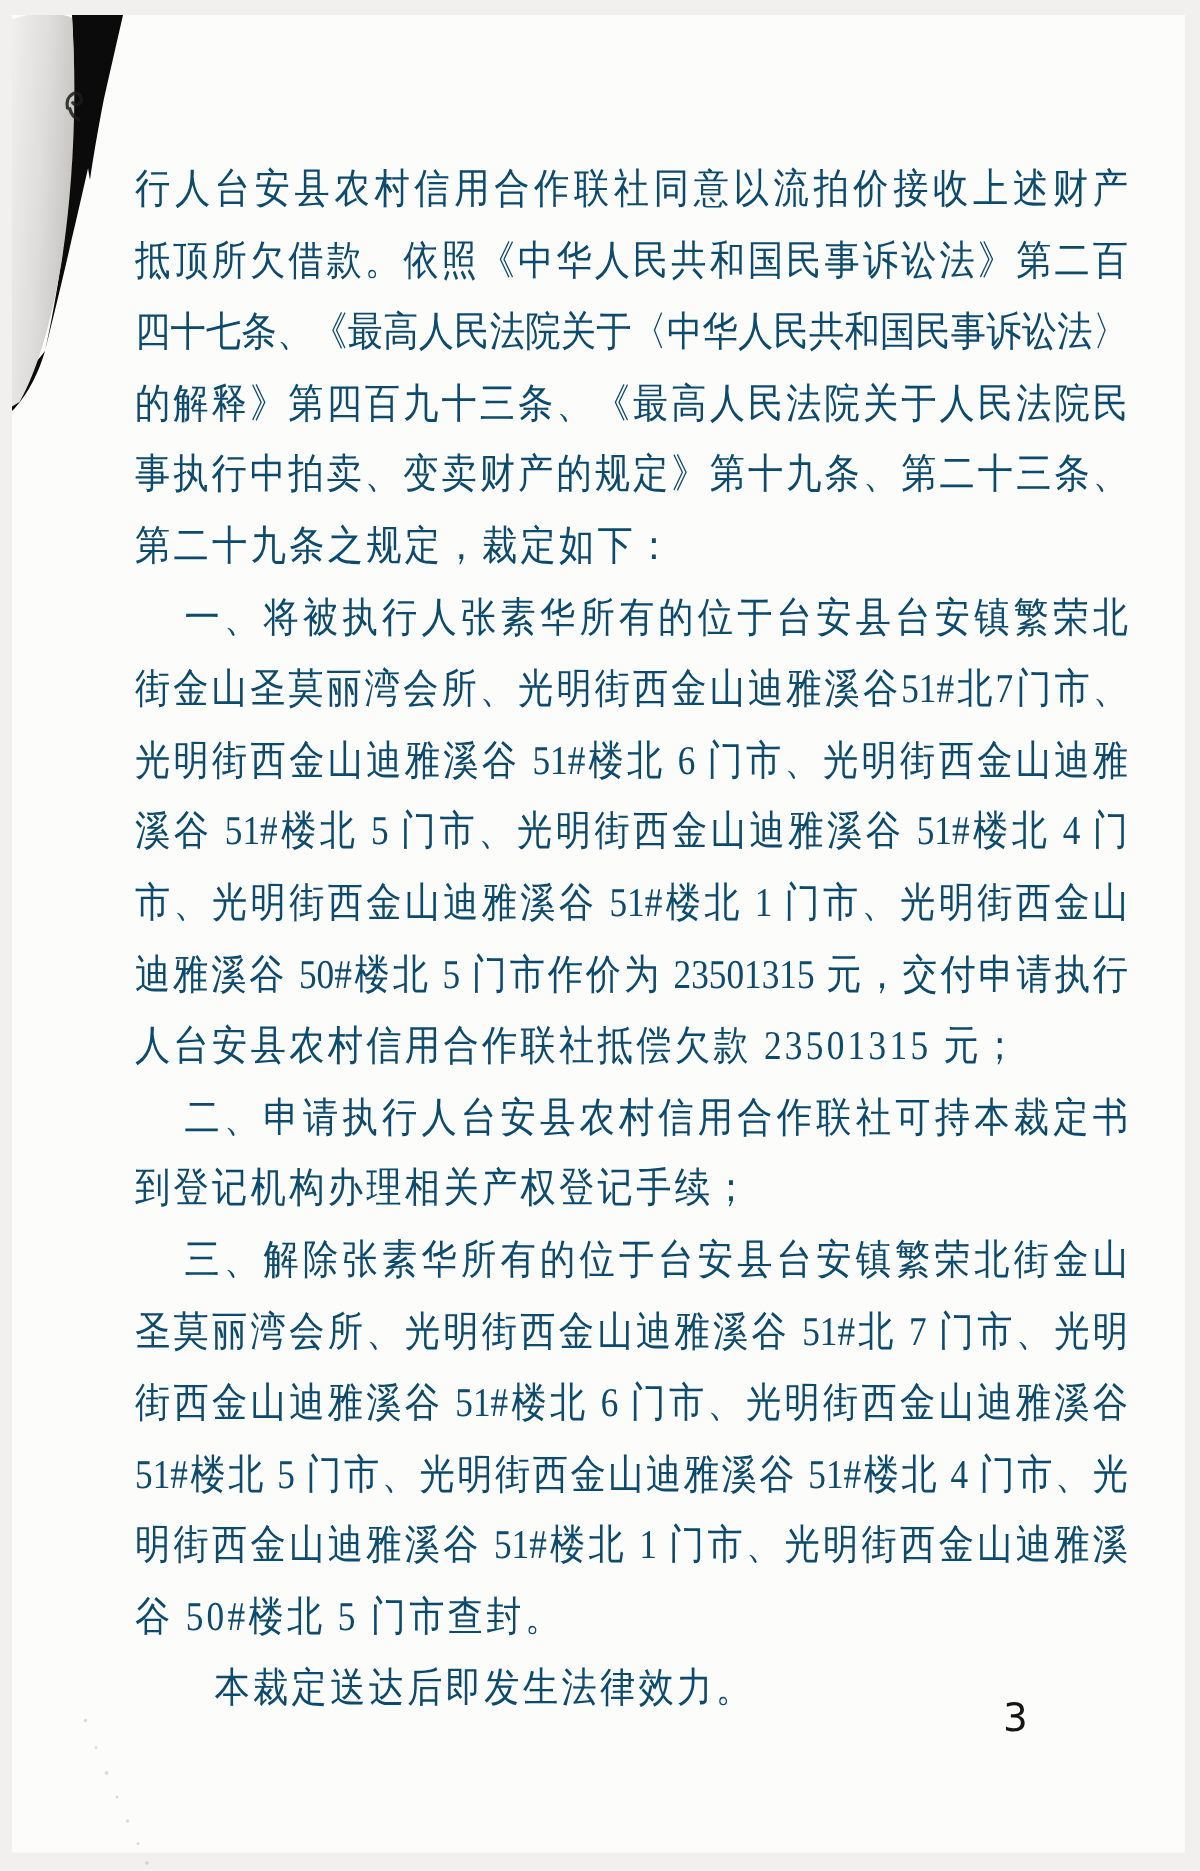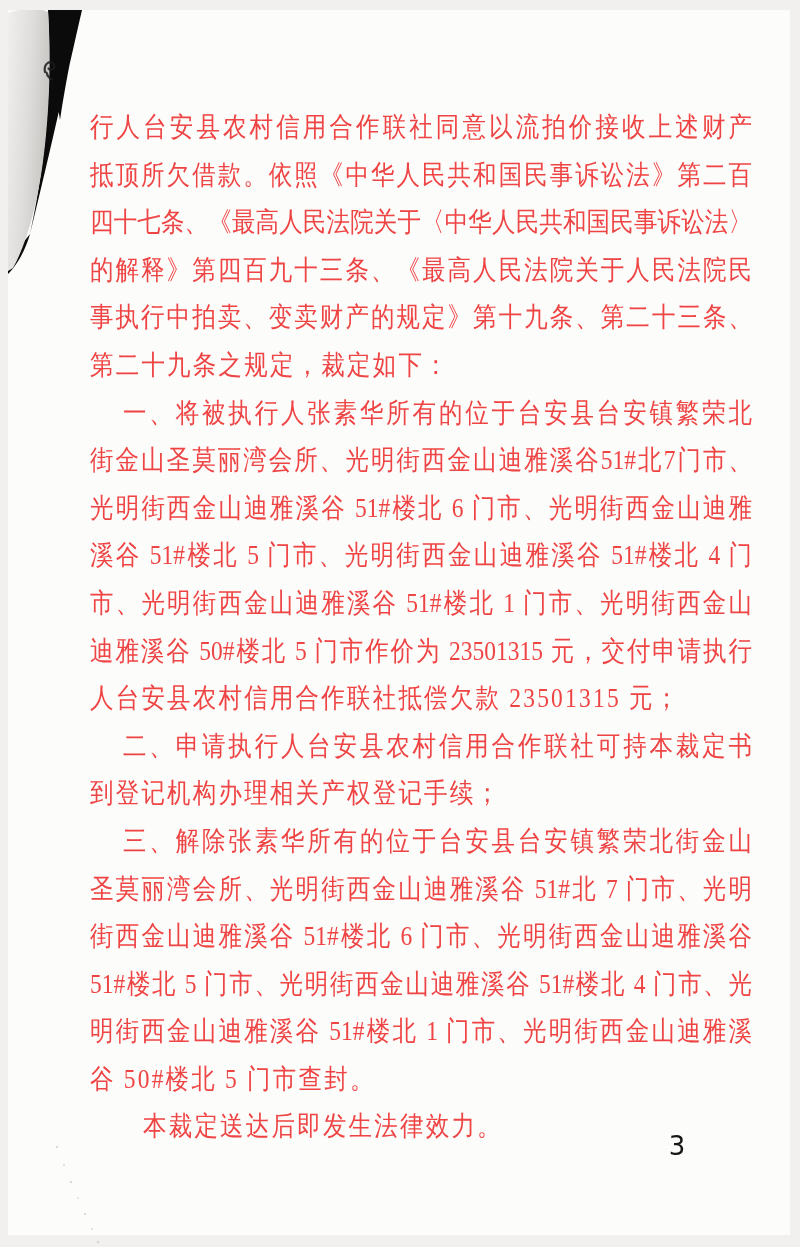--- a/index.html
+++ b/index.html
@@ -30,21 +30,21 @@
     width: 80px;
     height: 266px;
     display: block;
   }
   
   .textblock {
     position: absolute;
     left: 82px;                      
     top: 94px;
     width: 662px;
-    color: #ef4444;
+    color: #0c4a6e;
     font-size: 23.5px;
     line-height: 47.6px;
   }
   .line {
     height: 47.6px;
     white-space: nowrap;
     transform: scaleY(1.16);         
     transform-origin: left center;
   }
   .line.j {

